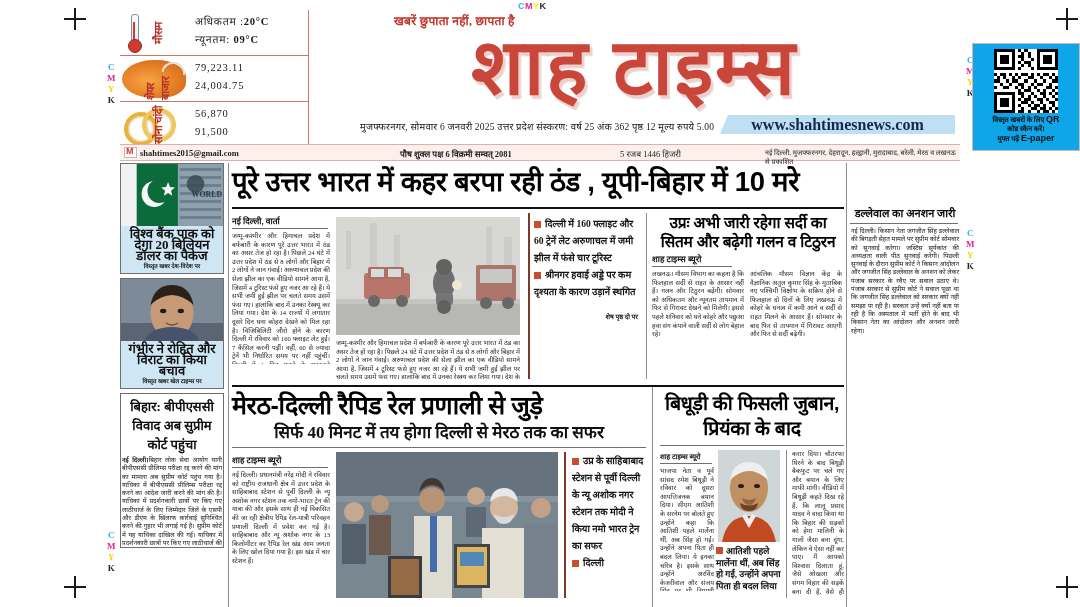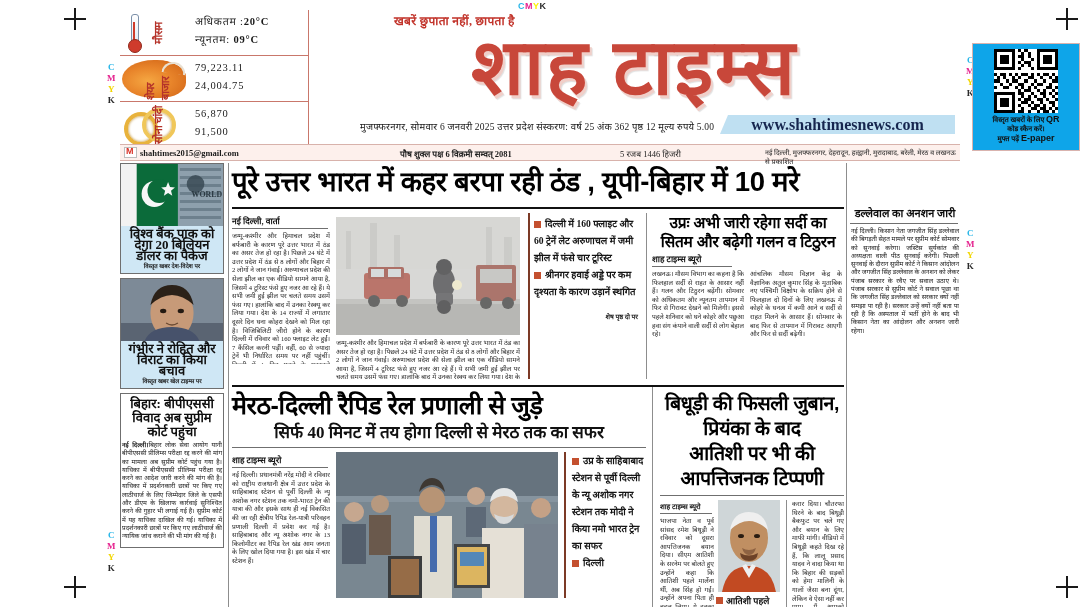--- a/index.html
+++ b/index.html
@@ -130,21 +130,21 @@
   .ccol{position:absolute;left:112px;top:0;width:612px;height:444px;}
   .rcol{position:absolute;left:730px;top:0;width:110px;height:444px;margin-top:44px;}
 
   
   .promo{width:104px;border:1px solid #6f6f6f;box-sizing:border-box;margin-bottom:4px;}
   .promo .ph{width:100%;height:62px;display:block;}
   .promo .cap{background:#cfe7f5;padding:2px 2px 3px;text-align:center;}
   .promo .cap .t{font-size:13px;font-weight:700;line-height:11px;color:#101010;}
   .promo .cap .s{font-size:6px;font-weight:700;color:#1a1a1a;margin-top:1px;}
 
-  .lhead{font-size:13px;line-height:14px;font-weight:700;text-align:center;
+  .lhead{font-size:13px;line-height:19px;font-weight:700;text-align:center;
     color:#0d0d0d;padding:3px 1px 2px;}
   .ltext{font-size:6.4px;line-height:8.3px;text-align:justify;color:#1b1b1b;
     padding:0 1px;}
   .ltext .dl{font-weight:700;}
 
   
   .mainhead{
     font-family:"Liberation Sans","DejaVu Sans",sans-serif;
     font-size:27.5px;line-height:31px;font-weight:700;color:#000;
     letter-spacing:-.3px;white-space:nowrap;padding-top:3px;
@@ -568,21 +568,20 @@
               <div class="bullets"><span class="bl"></span><span>उप्र के साहिबाबाद स्टेशन से पूर्वी दिल्ली के न्यू अशोक नगर स्टेशन तक मोदी ने किया नमो भारत ट्रेन का सफर</span></div>
               <div class="bullets"><span class="bl"></span><span>दिल्ली</span></div>
             </div>
           </div>
         </div>
 
         <div class="vrule" style="left:420px;top:-4px;height:220px;"></div>
 
         <div style="position:absolute;left:428px;top:0;width:184px;">
           <div class="head3">बिधूड़ी की फिसली जुबान, प्रियंका के बाद</div>
-          <div class="head3">आतिशी पर भी की आपत्तिजनक टिप्पणी</div>
           <div class="hrule" style="position:relative;width:184px;margin-top:4px;"></div>
 
           <div style="position:relative;margin-top:4px;height:148px;">
             <div style="position:absolute;left:0;top:0;width:54px;">
               <div class="byline" style="font-size:7px;">शाह टाइम्स ब्यूरो</div>
               <div class="hrule" style="position:relative;width:52px;margin-bottom:3px;"></div>
               <div class="bodytext clip" style="height:124px;">भाजपा नेता व पूर्व सांसद रमेश बिधूड़ी ने रविवार को दूसरा आपत्तिजनक बयान दिया। सीएम आतिशी के सरनेम पर बोलते हुए उन्होंने कहा कि आतिशी पहले मार्लेना थीं, अब सिंह हो गईं। उन्होंने अपना पिता ही बदल लिया।  ये इनका चरित्र है। इसके साथ उन्होंने अरविंद केजरीवाल और संजय सिंह पर भी टिप्पणी की। रविवार को इसका वीडियो भी वायरल हुआ। इस पर आप संयोजक</div>
             </div>
 
             <svg style="position:absolute;left:58px;top:0;width:62px;height:92px;" viewBox="0 0 62 92" preserveAspectRatio="none">

